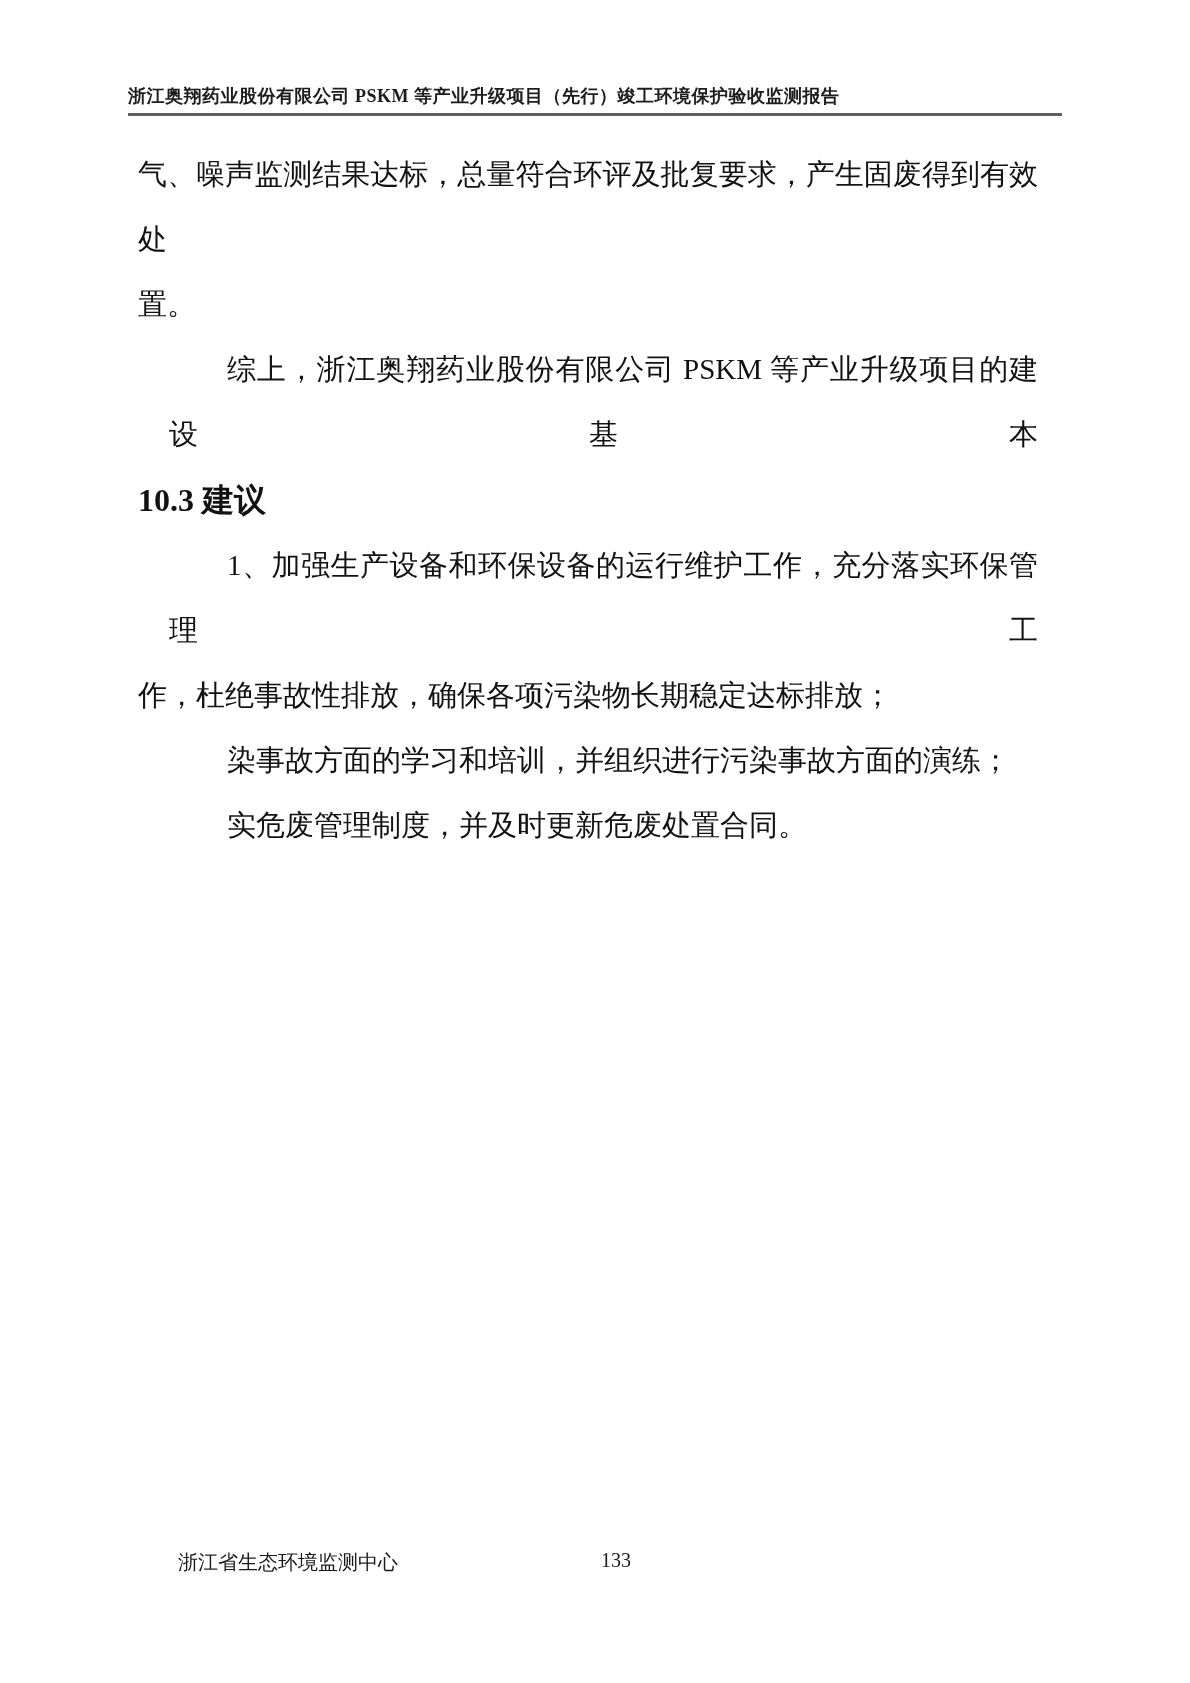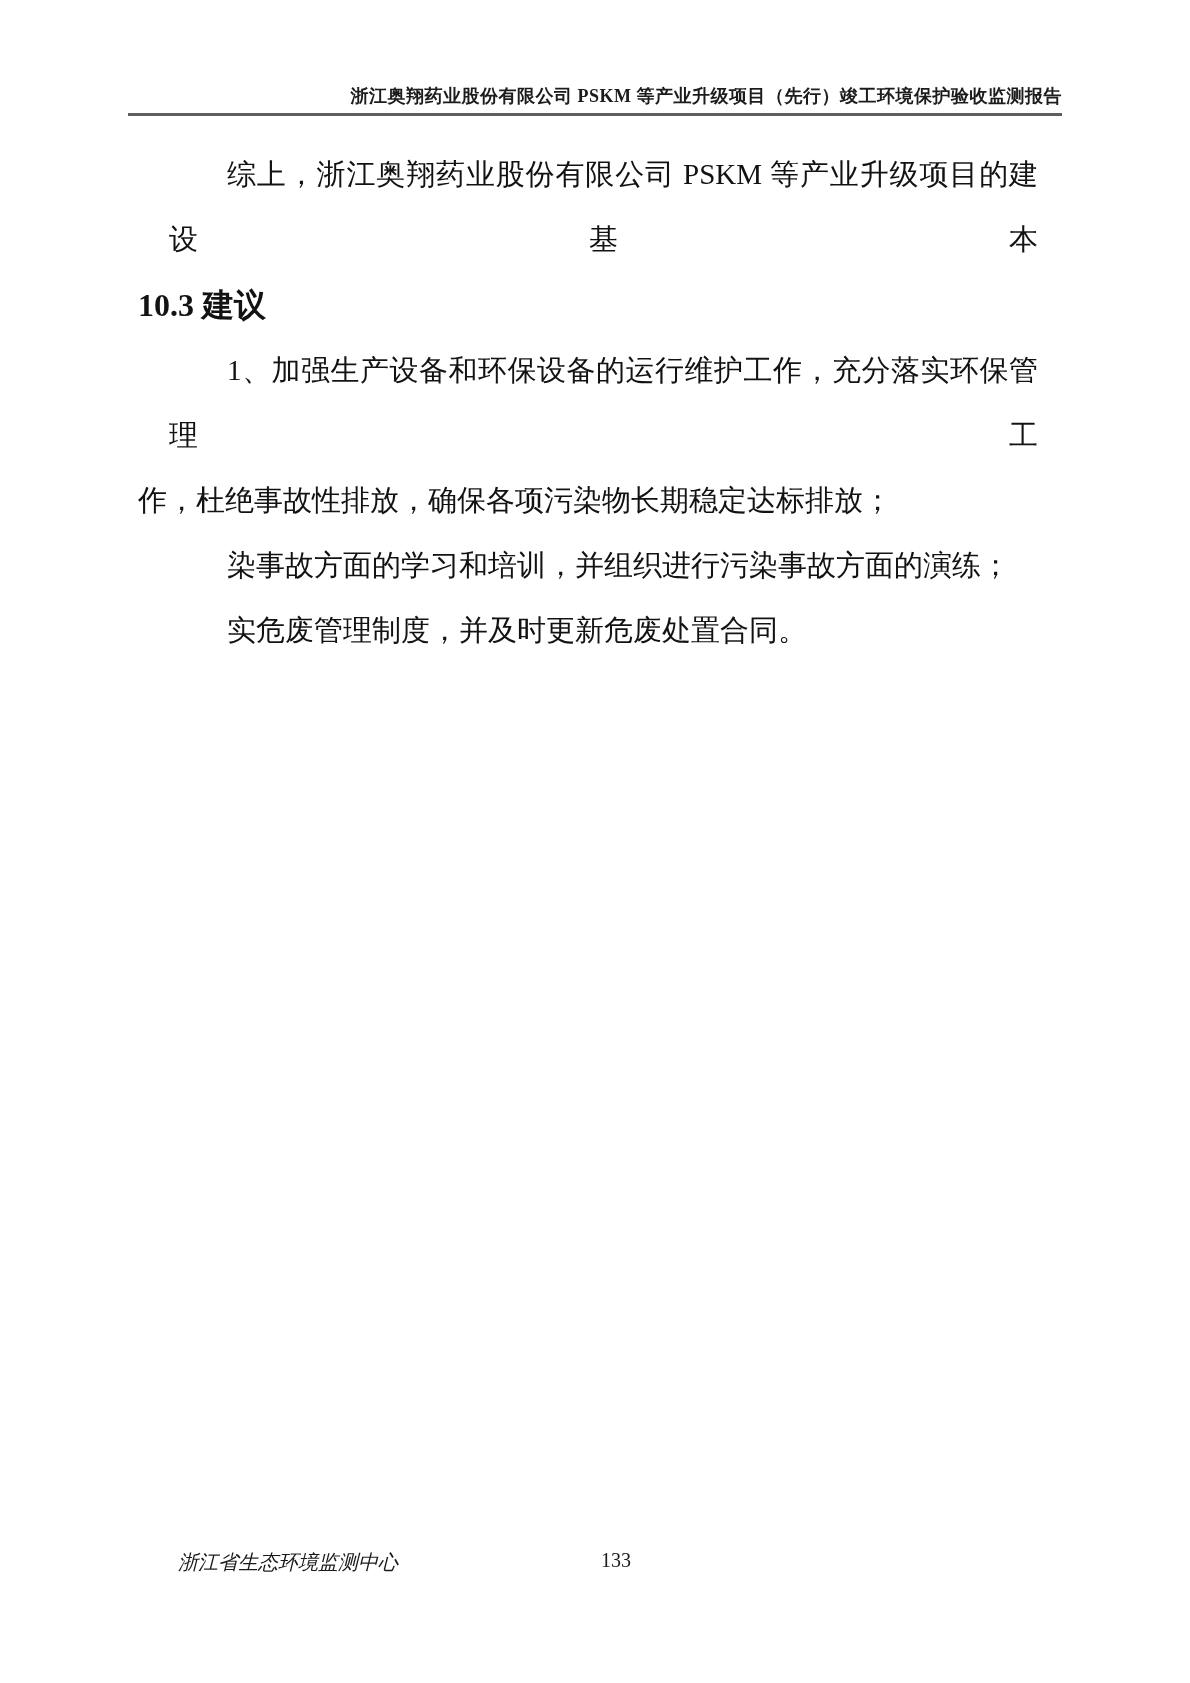--- a/index.html
+++ b/index.html
@@ -11,21 +11,21 @@
     background: #ffffff;
     font-family: "Liberation Serif", "DejaVu Serif", serif;
     color: #141414;
     overflow: hidden;
   }
   .page-header {
     position: absolute;
     top: 84px;
     left: 128px;
     width: 934px;
-    text-align: right;
+    text-align: left;
     font-size: 18px;
     font-weight: bold;
     letter-spacing: 0.5px;
     color: #1c1c1c;
     padding-bottom: 5px;
     border-bottom: 3px solid #5f5f5f;
   }
   .page-body {
     position: absolute;
     top: 142px;
@@ -62,40 +62,43 @@
     left: 0;
     width: 1190px;
     height: 30px;
     font-size: 20px;
     color: #1a1a1a;
   }
   .footer-org {
     position: absolute;
     left: 178px;
     top: 0;
-    font-style: italic;
   }
   .footer-page-number {
     position: absolute;
     left: 596px;
     top: 0;
     transform: translateX(-50%);
     margin-left: 20px;
   }
 </style>
 </head>
 <body>
 
 <div class="page">
 
   <header class="page-header">
     <span>浙江奥翔药业股份有限公司 PSKM 等产业升级项目（先行）竣工环境保护验收监测报告</span>
   </header>
 
   <main class="page-body" id="paragraphs">
+      <div class="para body">
+        <div class="line">气、噪声监测结果达标，总量符合环评及批复要求，产生固废得到有效处</div>
+        <div class="line last">置。</div>
+      </div>
       <div class="para body indent">
         <div class="line">综上，浙江奥翔药业股份有限公司 PSKM 等产业升级项目的建设基本</div>
       </div>
       <div class="para heading"><div class="line last">10.3 建议</div></div>
       <div class="para body indent">
         <div class="line">1、加强生产设备和环保设备的运行维护工作，充分落实环保管理工</div>
         <div class="line last">作，杜绝事故性排放，确保各项污染物长期稳定达标排放；</div>
       </div>
       <div class="para body indent">
         <div class="line last">染事故方面的学习和培训，并组织进行污染事故方面的演练；</div>

